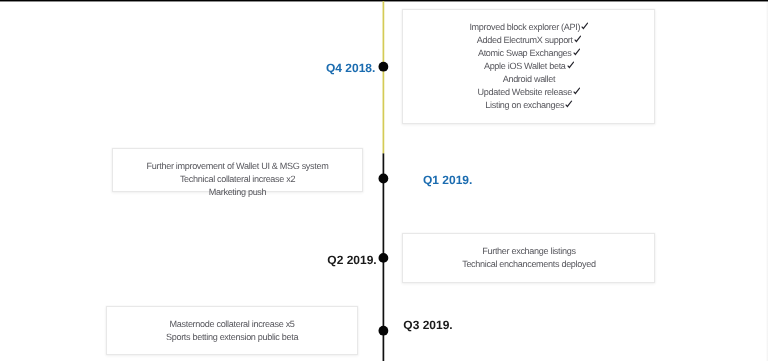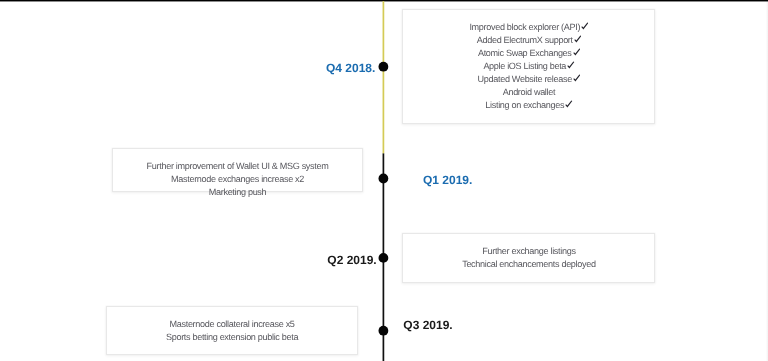--- a/index.html
+++ b/index.html
@@ -79,57 +79,57 @@
         </div>
         <div class="row">
           <span>Atomic Swap Exchanges</span>
           <span class="chk">
             <svg viewBox="0 0 7.4 8" width="7.4" height="8" aria-hidden="true">
               <path d="M0.3 5.1 L2.4 7.4 L7.3 1.05 L6.35 0.45 L2.35 5.5 L1.05 4.25 Z" fill="#24242c"></path>
             </svg>
           </span>
         </div>
         <div class="row">
-          <span>Apple iOS Listing beta</span>
+          <span>Apple iOS Wallet beta</span>
           <span class="chk">
             <svg viewBox="0 0 7.4 8" width="7.4" height="8" aria-hidden="true">
               <path d="M0.3 5.1 L2.4 7.4 L7.3 1.05 L6.35 0.45 L2.35 5.5 L1.05 4.25 Z" fill="#24242c"></path>
             </svg>
           </span>
+        </div>
+        <div class="row">
+          <span>Android wallet</span>
         </div>
         <div class="row">
           <span>Updated Website release</span>
           <span class="chk">
             <svg viewBox="0 0 7.4 8" width="7.4" height="8" aria-hidden="true">
               <path d="M0.3 5.1 L2.4 7.4 L7.3 1.05 L6.35 0.45 L2.35 5.5 L1.05 4.25 Z" fill="#24242c"></path>
             </svg>
           </span>
-        </div>
-        <div class="row">
-          <span>Android wallet</span>
         </div>
         <div class="row">
           <span>Listing on exchanges</span>
           <span class="chk">
             <svg viewBox="0 0 7.4 8" width="7.4" height="8" aria-hidden="true">
               <path d="M0.3 5.1 L2.4 7.4 L7.3 1.05 L6.35 0.45 L2.35 5.5 L1.05 4.25 Z" fill="#24242c"></path>
             </svg>
           </span>
         </div>
       </div>
   </div>
 
   <div id="label-2" class="qlabel" style="color: rgb(27, 108, 176);">Q1 2019.</div>
   <div id="card-2" class="card">
     <div class="rows">
         <div class="row">
           <span>Further improvement of Wallet UI &amp; MSG system</span>
         </div>
         <div class="row">
-          <span>Masternode exchanges increase x2</span>
+          <span>Technical collateral increase x2</span>
         </div>
         <div class="row">
           <span>Marketing push</span>
         </div>
       </div>
   </div>
 
   <div id="label-3" class="qlabel" style="color: rgb(26, 26, 26); text-align: center;">Q2 2019.</div>
   <div id="card-3" class="card">
     <div class="rows">

